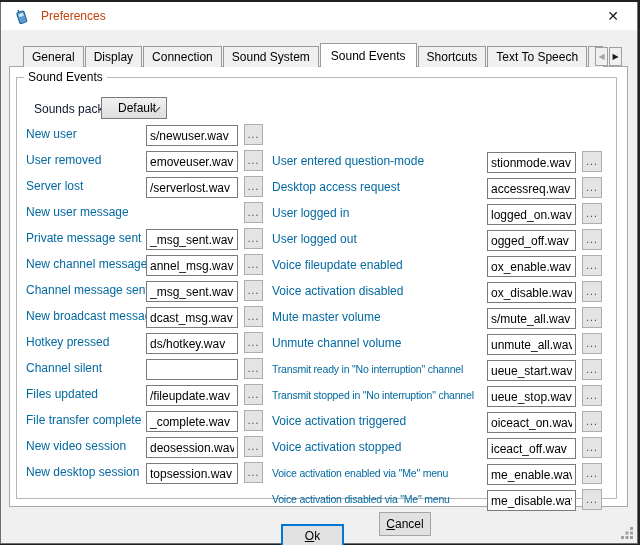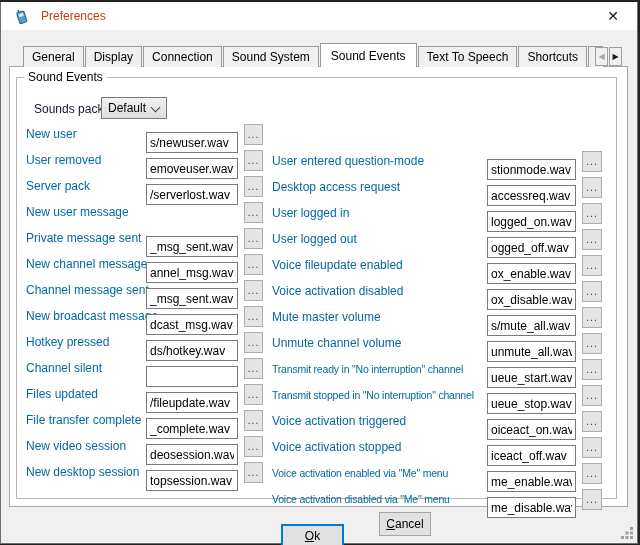--- a/index.html
+++ b/index.html
@@ -60,39 +60,39 @@
   .group-title{
     position:absolute;left:7px;top:-8px;background:#fff;padding:0 4px;
     font-size:12px;color:#000;
   }
   .sounds-pack-label{
     position:absolute;left:33px;top:97px;font-size:12px;line-height:20px;color:#0f172a;z-index:2;
   }
   .sounds-pack-select{
     position:absolute;left:100px;top:95px;width:66px;height:22px;box-sizing:border-box;
     background:linear-gradient(#f2f2f2,#dddddd);border:1px solid #7a7a7a;
-    font-size:12px;line-height:20px;padding-left:6px;z-index:2;cursor:default;
+    font-size:12px;line-height:20px;padding-left:16px;z-index:2;cursor:default;
   }
   .chevron-down{
     position:absolute;right:7px;top:6px;width:6px;height:6px;
     border-right:1px solid #444;border-bottom:1px solid #444;
     transform:rotate(45deg);
   }
   
   .col{position:absolute;top:122px;z-index:2;}
   .col.left{left:25px;width:240px;}
   .col.right{left:271px;width:332px;margin-top:27px;}
   .ev-row{position:relative;height:26px;}
   .ev-label{
     position:absolute;left:0;top:0;height:21px;line-height:21px;
     font-size:12px;color:#0369a1;white-space:nowrap;
   }
   .tight .ev-label{font-size:10.5px;letter-spacing:-0.2px;}
   .ev-input{
-    position:absolute;top:8px;height:21px;box-sizing:border-box;
+    position:absolute;top:1px;height:21px;box-sizing:border-box;
     border:1px solid #7a7a7a;background:#fff;
     font-family:"Liberation Sans", sans-serif;font-size:12px;padding:0 3px;color:#000;
   }
   .col.left  .ev-input{left:120px;width:92px;}
   .col.right .ev-input{left:215px;width:89px;}
   .browse-button{
     position:absolute;top:0;height:21px;box-sizing:border-box;
     background:#e4e4e4;border:1px solid #aeaeae;color:#39393d;
     font-size:10px;letter-spacing:1px;line-height:16px;text-align:center;
     padding:0;cursor:default;
@@ -132,22 +132,22 @@
     </button>
   </div>
 
   <div class="tabbar">
 
   <div class="tab">General</div>
       <div class="tab">Display</div>
       <div class="tab">Connection</div>
       <div class="tab">Sound System</div>
       <div class="tab selected">Sound Events</div>
+      <div class="tab">Shortcuts</div>
       <div class="tab">Text To Speech</div>
-      <div class="tab">Shortcuts</div>
       <div class="tab">Video</div>
     </div>
   <button class="tab-scroll left">
     <span>◀</span>
   </button>
   <button class="tab-scroll right">
     <span>▶</span>
   </button>
 
   <div class="pane"></div>
@@ -168,21 +168,21 @@
         <span class="ev-label">New user</span>
         <input class="ev-input" type="text" value="s/newuser.wav" style="">
         <button class="browse-button">...</button>
       </div>
       <div class="ev-row">
         <span class="ev-label">User removed</span>
         <input class="ev-input" type="text" value="emoveuser.wav" style="">
         <button class="browse-button">...</button>
       </div>
       <div class="ev-row">
-        <span class="ev-label">Server pack</span>
+        <span class="ev-label">Server lost</span>
         <input class="ev-input" type="text" value="/serverlost.wav" style="">
         <button class="browse-button">...</button>
       </div>
       <div class="ev-row">
         <span class="ev-label">New user message</span>
         <button class="browse-button">...</button>
       </div>
       <div class="ev-row">
         <span class="ev-label">Private message sent</span>
         <input class="ev-input" type="text" value="_msg_sent.wav" style="">

